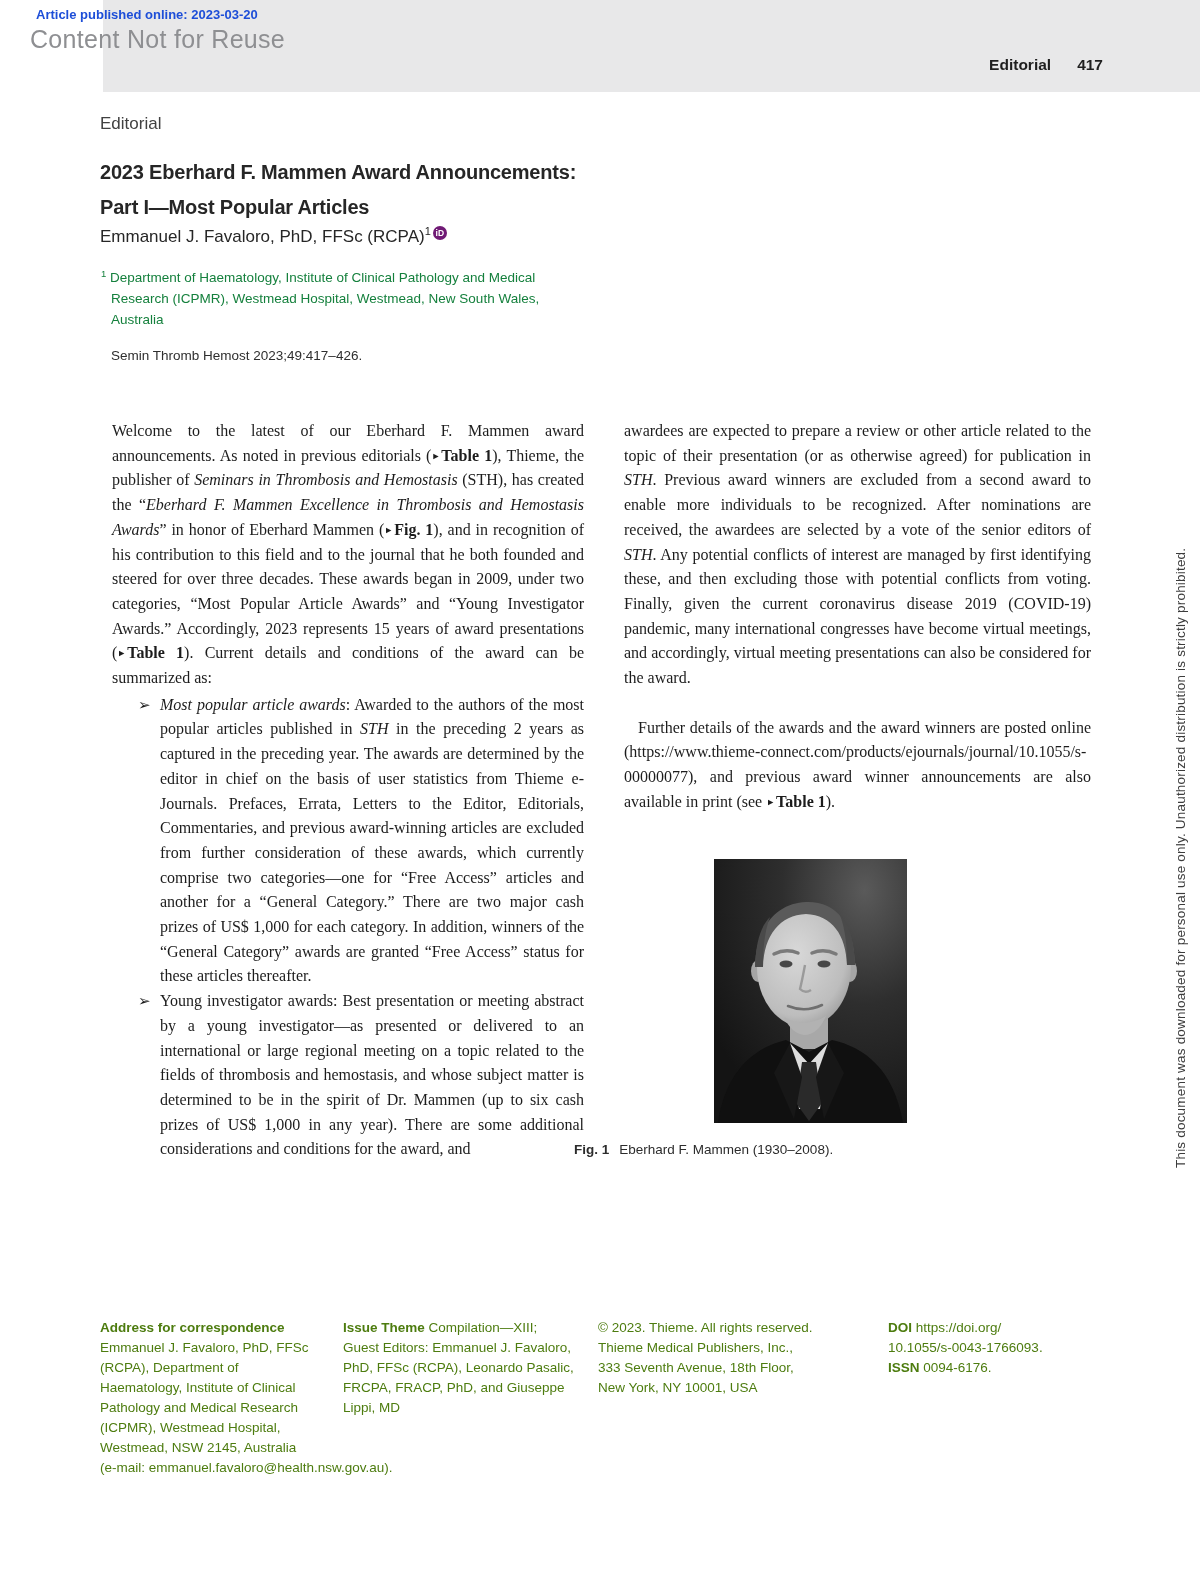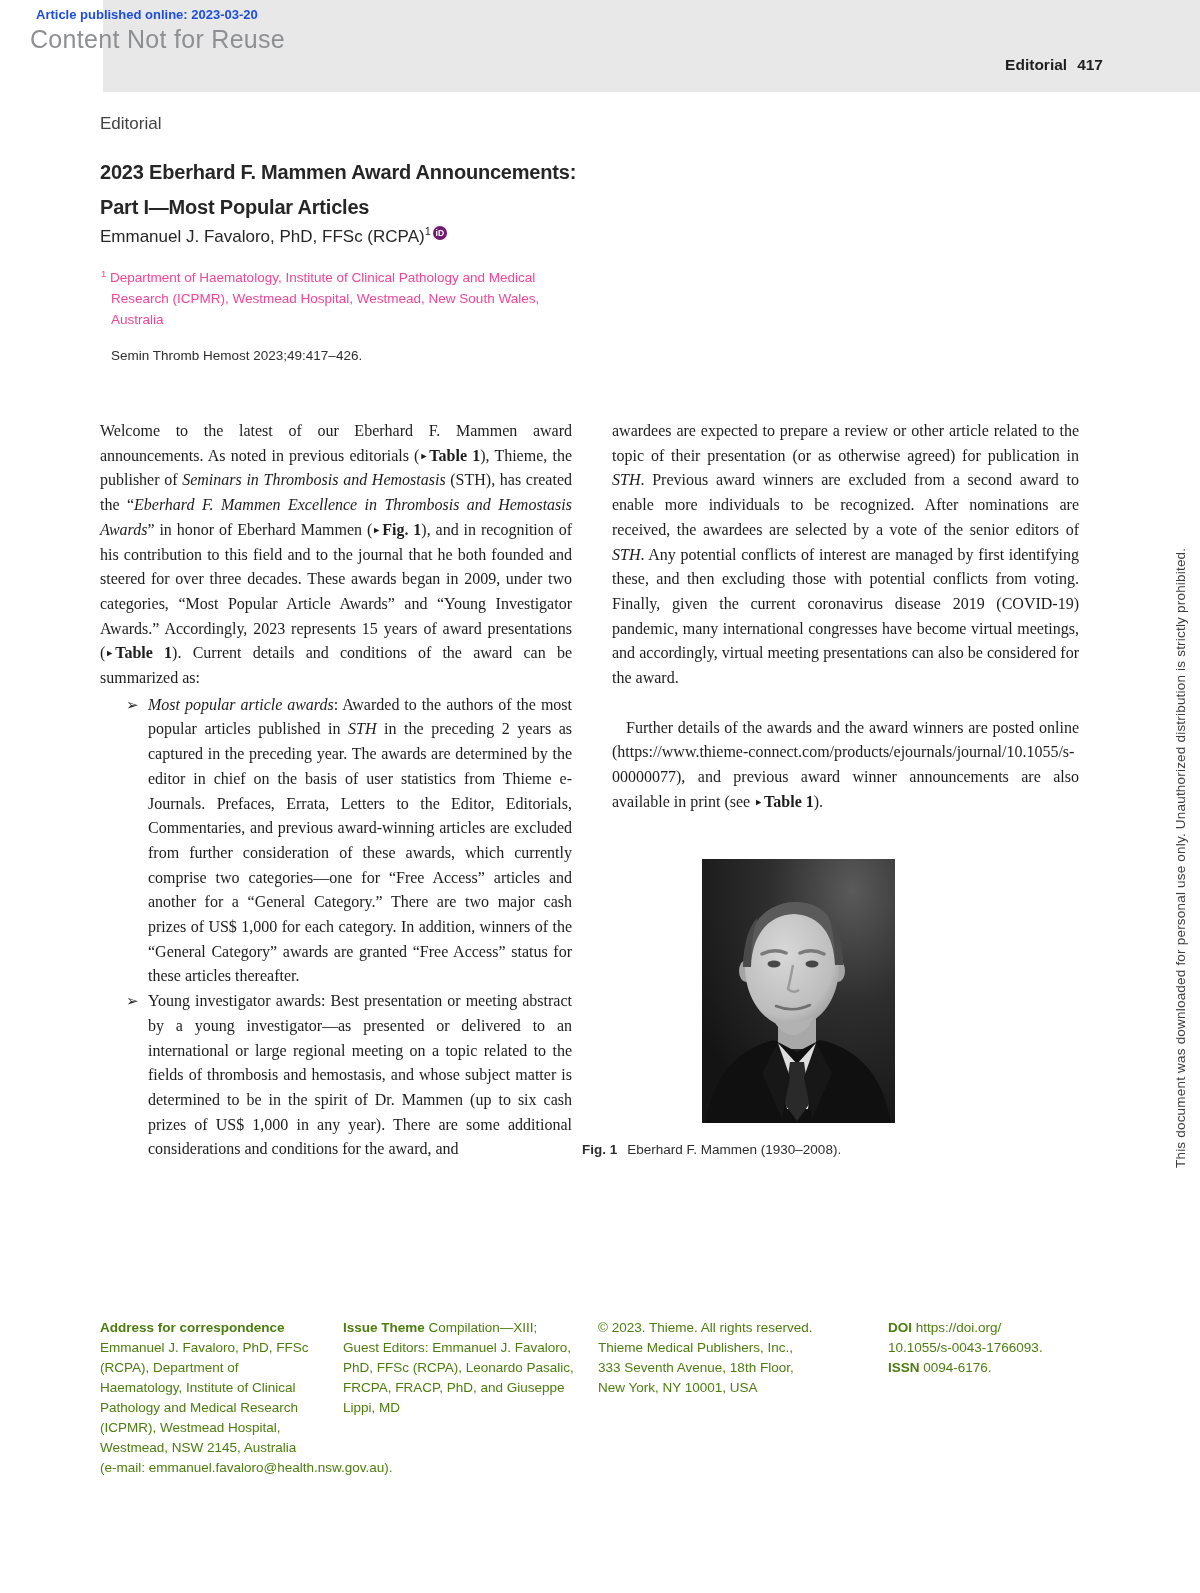--- a/index.html
+++ b/index.html
@@ -9,54 +9,54 @@
     background:#ffffff;
     font-family:"Liberation Sans",sans-serif;
     color:#1c1c1c;
     overflow:hidden;
   }
   
   .band{position:absolute;left:103px;top:0;width:1097px;height:92px;background:#e8e8e9;}
   .pub-note{position:absolute;left:36px;top:7px;font-size:13px;font-weight:700;color:#1d4ed8;z-index:2;}
   .watermark{position:absolute;left:30px;top:25px;font-size:25px;font-weight:400;color:#8e8f92;z-index:2;letter-spacing:.3px;}
   .running{position:absolute;top:56px;right:97px;font-size:15.5px;font-weight:700;color:#1f1f1f;z-index:2;}
-  .running .pageno{margin-left:10px;}
+  .running .pageno{margin-left:26px;}
   
   .side-notice{
     position:absolute;right:12px;top:408px;height:760px;
     writing-mode:vertical-rl;transform:rotate(180deg);
     font-size:13.5px;color:#3c3c3c;white-space:nowrap;letter-spacing:.2px;
   }
   
   .section-label{position:absolute;left:100px;top:114px;font-size:17px;color:#414141;}
   .title{position:absolute;left:100px;top:142px;width:780px;font-size:20px;font-weight:700;color:#262626;line-height:35px;letter-spacing:-.2px;}
   .author-line{position:absolute;left:100px;top:226px;font-size:17px;color:#262626;}
   .author-line sup{font-size:11px;line-height:0;}
   .orcid{display:inline-block;width:14px;height:14px;border-radius:50%;background:#701a75;color:#fff;
     font-size:8.5px;font-weight:700;text-align:center;line-height:14px;vertical-align:6px;margin-left:2px;cursor:pointer;}
-  .affiliation{position:absolute;left:101px;top:267px;width:462px;font-size:13.5px;line-height:21px;color:#ec4899;padding-left:10px;text-indent:-10px;}
+  .affiliation{position:absolute;left:101px;top:267px;width:462px;font-size:13.5px;line-height:21px;color:#15803d;padding-left:10px;text-indent:-10px;}
   .affiliation sup{font-size:9.5px;line-height:0;}
   .citation{position:absolute;left:111px;top:348px;font-size:13.5px;color:#2e2e2e;}
   
-  .columns{position:absolute;left:100px;top:419px;width:1015px;display:flex;gap:40px;}
+  .columns{position:absolute;left:112px;top:419px;width:1015px;display:flex;gap:40px;}
   .col-left{width:472px;}
   .col-right{width:467px;}
   .bt{font-family:"Liberation Serif",serif;font-size:16px;line-height:24.7px;text-align:justify;color:#1c1c1c;}
   .bt p{margin:0;}
   .it{font-style:italic;}
   .bd{font-weight:700;}
   .mk{font-family:"Liberation Sans",sans-serif;font-size:9px;font-weight:700;vertical-align:2px;margin-right:1px;}
   ul.blist{list-style:none;margin:2px 0 0 0;padding:0;}
   ul.blist li{position:relative;padding-left:48px;margin:0;}
   .bullet{position:absolute;left:26px;top:0;font-family:"Liberation Sans",sans-serif;font-size:15px;}
   .p-followup{text-indent:14px;margin-top:25px !important;}
   
   .figure-block{margin-top:44px;margin-left:-50px;width:505px;font-family:"Liberation Sans",sans-serif;}
   .photo{display:block;margin-left:140px;width:193px;height:264px;}
-  .fig-caption{margin-top:15px;font-size:13.5px;color:#2c2c2c;margin-left:20px;}
+  .fig-caption{margin-top:15px;font-size:13.5px;color:#2c2c2c;}
   .fig-label{font-weight:700;margin-right:10px;}
   
   .fcol{position:absolute;top:1318px;font-size:13.5px;line-height:20px;color:#4d7c0f;}
   .f1{left:100px;width:240px;}
   .f2{left:343px;width:238px;}
   .f3{left:598px;width:262px;}
   .f4{left:888px;width:220px;}
   .fcol .b{font-weight:700;}
   .email-line{white-space:nowrap;}
 </style>

